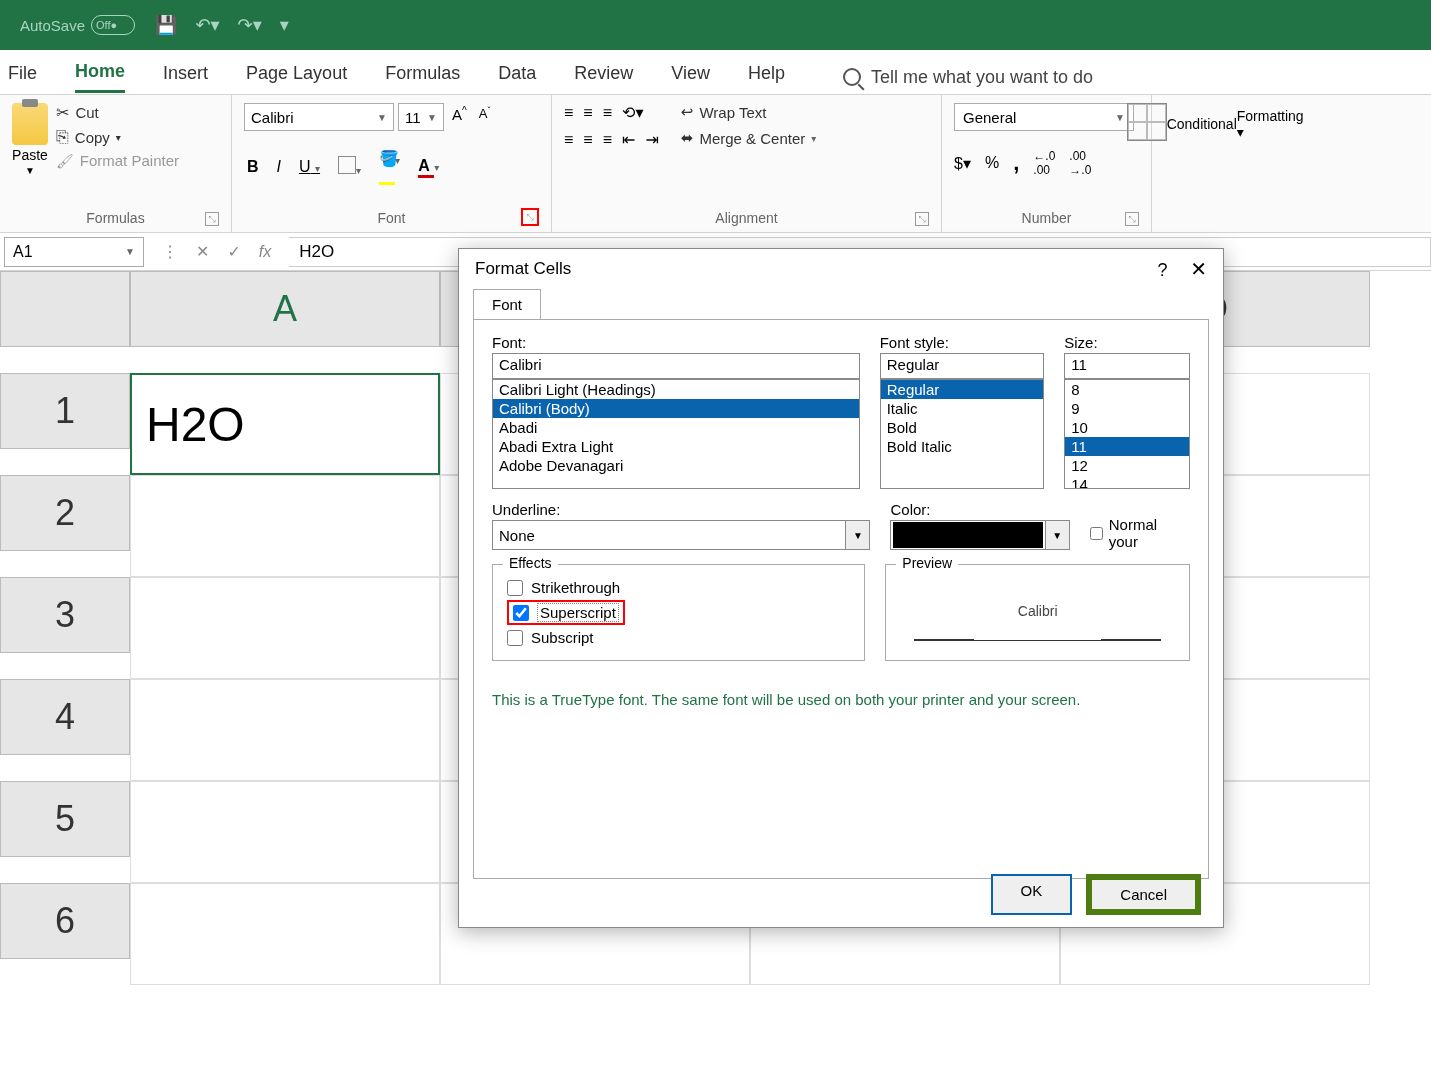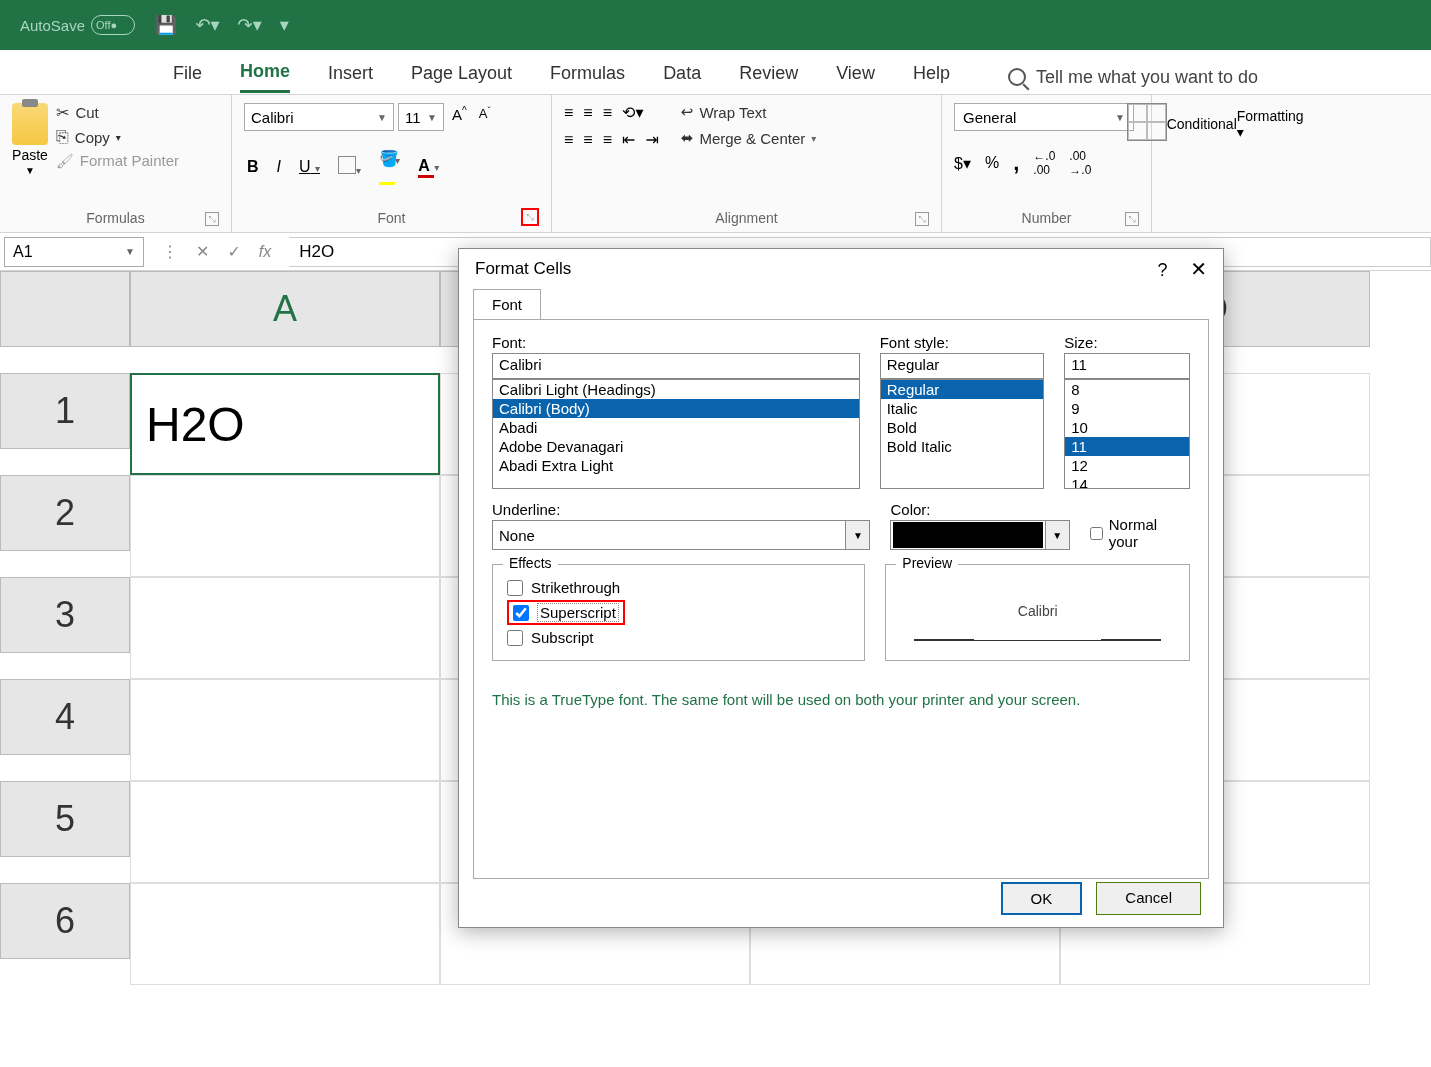--- a/index.html
+++ b/index.html
@@ -6,21 +6,21 @@
 body { background: #fff; width: 1431px; height: 1067px; overflow: hidden; position: relative; }
 
 
 .title-bar { background: #217346; height: 50px; display: flex; align-items: center; padding: 0 20px; gap: 20px; }
 .autosave { color: #a8d5c0; font-size: 15px; display: flex; align-items: center; gap: 6px; }
 .autosave-toggle { border: 1px solid #a8d5c0; border-radius: 10px; width: 44px; height: 20px; display: flex; align-items: center; padding: 0 4px; font-size: 11px; color: #a8d5c0; }
 .qat { display: flex; gap: 18px; color: #a8d5c0; align-items: center; }
 .qat span { font-size: 18px; }
 
 
-.ribbon-tabs { display: flex; align-items: center; padding: 10px 8px 0; height: 45px; border-bottom: 1px solid #d4d4d4; gap: 38px; font-size: 18px; color: #333; justify-content: center; }
+.ribbon-tabs { display: flex; align-items: center; padding: 10px 8px 0; height: 45px; border-bottom: 1px solid #d4d4d4; gap: 38px; font-size: 18px; color: #333; }
 .ribbon-tab { padding-bottom: 8px; cursor: pointer; }
 .ribbon-tab.active { color: #217346; border-bottom: 3px solid #217346; font-weight: 600; }
 .tell-me { display: flex; align-items: center; gap: 10px; margin-left: 20px; color: #444; }
 .search-icon { width: 18px; height: 18px; border: 2px solid #555; border-radius: 50%; position: relative; }
 .search-icon::after { content: ''; position: absolute; width: 8px; height: 2px; background: #555; bottom: -4px; right: -6px; transform: rotate(45deg); }
 
 
 .ribbon { display: flex; border-bottom: 1px solid #d4d4d4; height: 138px; background: #fafafa; }
 .group { border-right: 1px solid #d4d4d4; padding: 8px 12px 4px; display: flex; flex-direction: column; }
 .group-content { flex: 1; display: flex; gap: 8px; align-items: flex-start; }
@@ -103,21 +103,21 @@
 .fieldset-label { position:absolute; top:-10px; left:10px; background:#fff; padding:0 6px; font-size:14px;}
 .chk { display:flex; align-items:center; gap:8px; font-size:15px; margin:4px 0;}
 .chk input { width:16px; height:16px;}
 .chk.hl { border:2px solid red; padding:1px 4px;}
 .preview-box { border-bottom:1px solid #333; height:60px; display:flex; align-items:center; justify-content:center; font-size:14px; color:#444; margin:6px 14px; position:relative;}
 .preview-box::before, .preview-box::after { content:''; position:absolute; bottom:0; width:60px; height:1px; background:#333;}
 .preview-box::before { left:0;}
 .preview-box::after { right:0;}
 .dlg-note { color:#217346; font-size:15px; margin-top:30px;}
 .dlg-btns { position:absolute; bottom:12px; right:22px; display:flex; gap:14px;margin-top:16px;}
-.btn { border:1px solid #4d7c0f; background:#efefef; padding:6px 28px; font-size:15px; cursor:pointer;}
+.btn { border:6px solid #4d7c0f; background:#efefef; padding:6px 28px; font-size:15px; cursor:pointer;}
 .btn.primary { border:2px solid #0a64ad;}
 .normal-font { display:flex; align-items:center; gap:6px; font-size:15px;}
 </style>
 </head>
 <body>
 
 <div class="title-bar">
   <div class="autosave">
     <span>AutoSave</span>
     <span class="autosave-toggle"><span>Off</span> ●</span>
@@ -352,22 +352,22 @@
   </div>
   <div class="dlg-body">
     <div class="dlg-row">
       <div class="fld" style="width:380px">
         <label>Font:</label>
         <div class="textbox">Calibri</div>
         <div class="listbox">
           <div>Calibri Light (Headings)</div>
           <div class="sel">Calibri (Body)</div>
           <div>Abadi</div>
+          <div>Abadi Extra Light</div>
           <div>Adobe Devanagari</div>
-          <div>Abadi Extra Light</div>
         </div>
       </div>
       <div class="fld" style="width:170px">
         <label>Font style:</label>
         <div class="textbox">Regular</div>
         <div class="listbox">
           <div class="sel">Regular</div>
           <div>Italic</div>
           <div>Bold</div>
           <div>Bold Italic</div>

